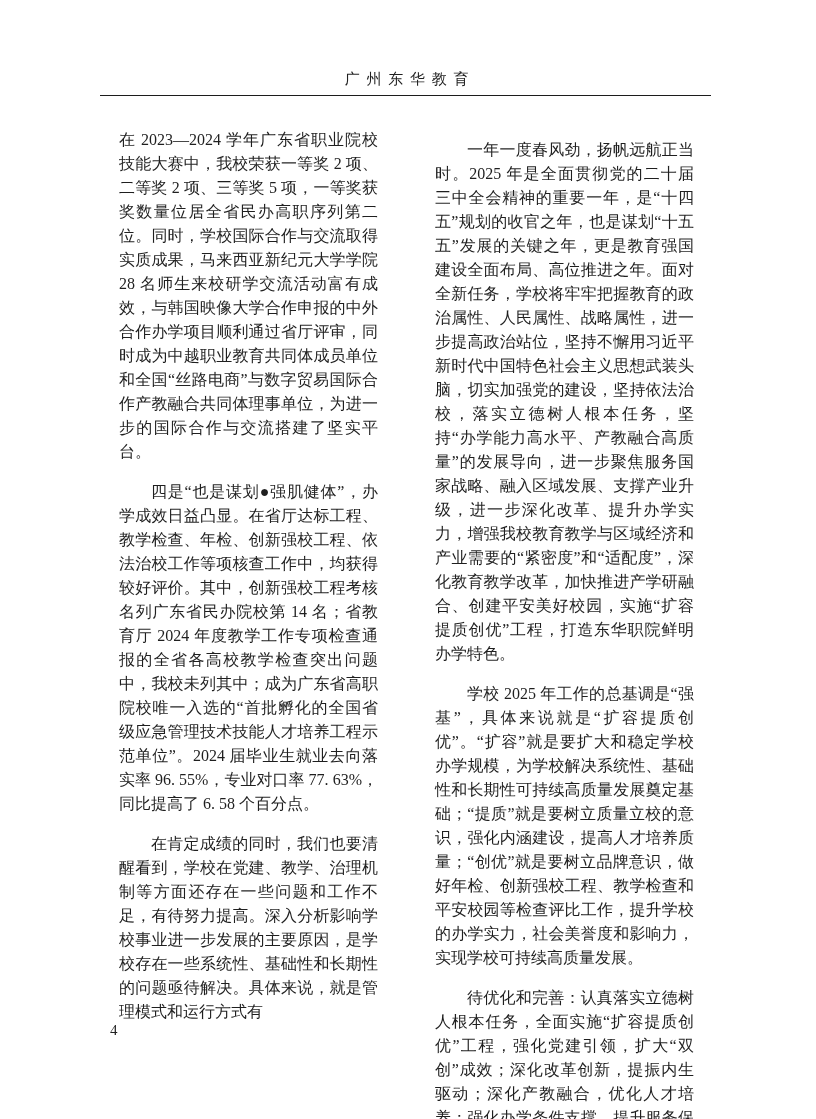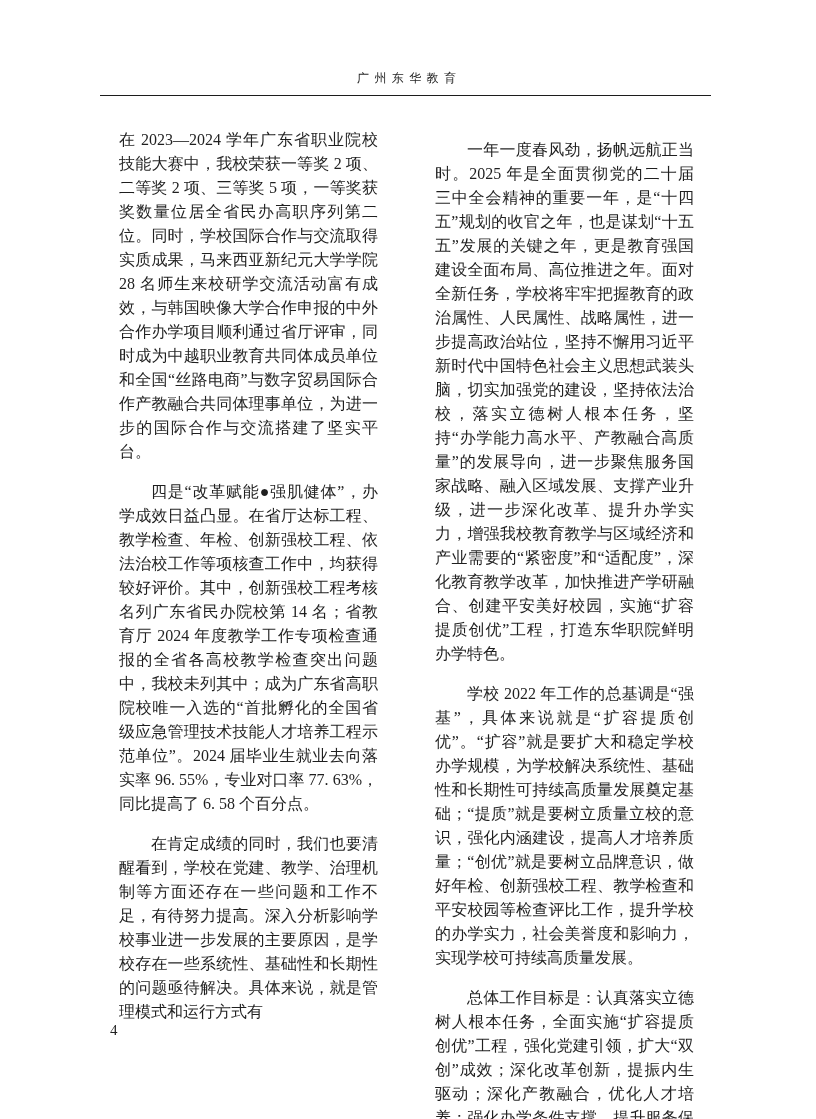--- a/index.html
+++ b/index.html
@@ -16,21 +16,21 @@
     position: absolute;
     inset: 0;
     background: #ffffff;
   }
   .header-title {
     position: absolute;
     top: 70px;
     left: 103px;
     width: 607px;
     text-align: center;
-    font-size: 12px;
+    font-size: 15px;
     letter-spacing: 0.45em;
     text-indent: 0.45em; 
     color: #1f1f1f;
     white-space: nowrap;
   }
   .header-rule {
     position: absolute;
     top: 95px;
     left: 100px;
     width: 611px;
@@ -72,32 +72,32 @@
 
   <div class="header-title">广州东华教育</div>
 
   <div class="header-rule"></div>
 
   <div class="content">
 
     <div class="col">
       <p class="para">在 2023—2024 学年广东省职业院校技能大赛中，我校荣获一等奖 2 项、二等奖 2 项、三等奖 5 项，一等奖获奖数量位居全省民办高职序列第二位。同时，学校国际合作与交流取得实质成果，马来西亚新纪元大学学院 28 名师生来校研学交流活动富有成效，与韩国映像大学合作申报的中外合作办学项目顺利通过省厅评审，同时成为中越职业教育共同体成员单位和全国“丝路电商”与数字贸易国际合作产教融合共同体理事单位，为进一步的国际合作与交流搭建了坚实平台。</p>
       <p class="para indent">
-        <b class="lead">四是“改革赋能●强肌健体”，办学成效日益凸显。</b><span>在省厅达标工程、教学检查、年检、创新强校工程、依法治校工作等项核查工作中，均获得较好评价。其中，创新强校工程考核名列广东省民办院校第 14 名；省教育厅 2024 年度教学工作专项检查通报的全省各高校教学检查突出问题中，我校未列其中；成为广东省高职院校唯一入选的“首批孵化的全国省级应急管理技术技能人才培养工程示范单位”。2024 届毕业生就业去向落实率 96. 55%，专业对口率 77. 63%，同比提高了 6. 58 个百分点。</span>
+        <b class="lead">四是“也是谋划●强肌健体”，办学成效日益凸显。</b><span>在省厅达标工程、教学检查、年检、创新强校工程、依法治校工作等项核查工作中，均获得较好评价。其中，创新强校工程考核名列广东省民办院校第 14 名；省教育厅 2024 年度教学工作专项检查通报的全省各高校教学检查突出问题中，我校未列其中；成为广东省高职院校唯一入选的“首批孵化的全国省级应急管理技术技能人才培养工程示范单位”。2024 届毕业生就业去向落实率 96. 55%，专业对口率 77. 63%，同比提高了 6. 58 个百分点。</span>
       </p>
       <p class="para indent">在肯定成绩的同时，我们也要清醒看到，学校在党建、教学、治理机制等方面还存在一些问题和工作不足，有待努力提高。深入分析影响学校事业进一步发展的主要原因，是学校存在一些系统性、基础性和长期性的问题亟待解决。具体来说，就是管理模式和运行方式有</p>
     </div>
 
     <div class="col">
       <p class="para indent gap-before">
         <b class="lead">一年一度春风劲，扬帆远航正当时。</b><span>2025 年是全面贯彻党的二十届三中全会精神的重要一年，是“十四五”规划的收官之年，也是谋划“十五五”发展的关键之年，更是教育强国建设全面布局、高位推进之年。面对全新任务，学校将牢牢把握教育的政治属性、人民属性、战略属性，进一步提高政治站位，坚持不懈用习近平新时代中国特色社会主义思想武装头脑，切实加强党的建设，坚持依法治校，落实立德树人根本任务，坚持“办学能力高水平、产教融合高质量”的发展导向，进一步聚焦服务国家战略、融入区域发展、支撑产业升级，进一步深化改革、提升办学实力，增强我校教育教学与区域经济和产业需要的“紧密度”和“适配度”，深化教育教学改革，加快推进产学研融合、创建平安美好校园，实施“扩容提质创优”工程，打造东华职院鲜明办学特色。</span>
       </p>
-      <p class="para indent">学校 2022 年工作的总基调是“强基”，具体来说就是“扩容提质创优”。“扩容”就是要扩大和稳定学校办学规模，为学校解决系统性、基础性和长期性可持续高质量发展奠定基础；“提质”就是要树立质量立校的意识，强化内涵建设，提高人才培养质量；“创优”就是要树立品牌意识，做好年检、创新强校工程、教学检查和平安校园等检查评比工作，提升学校的办学实力，社会美誉度和影响力，实现学校可持续高质量发展。</p>
+      <p class="para indent">学校 2025 年工作的总基调是“强基”，具体来说就是“扩容提质创优”。“扩容”就是要扩大和稳定学校办学规模，为学校解决系统性、基础性和长期性可持续高质量发展奠定基础；“提质”就是要树立质量立校的意识，强化内涵建设，提高人才培养质量；“创优”就是要树立品牌意识，做好年检、创新强校工程、教学检查和平安校园等检查评比工作，提升学校的办学实力，社会美誉度和影响力，实现学校可持续高质量发展。</p>
       <p class="para indent">
-        <b class="lead">总体工作目标是：</b><span>认真落实立德树人根本任务，全面实施“扩容提质创优”工程，强化党建引领，扩大“双创”成效；深化改革创新，提振内生驱动；深化产教融合，优化人才培养；强化办学条件支撑，提升服务保障水平；力争在校学生扩容至 1. 5 万，保证全省民办高校年检全面达标，打造东华学院鲜明办学特色。主要任务及推进措施是：</span>
+        <b class="lead">待优化和完善：</b><span>认真落实立德树人根本任务，全面实施“扩容提质创优”工程，强化党建引领，扩大“双创”成效；深化改革创新，提振内生驱动；深化产教融合，优化人才培养；强化办学条件支撑，提升服务保障水平；力争在校学生扩容至 1. 5 万，保证全省民办高校年检全面达标，打造东华学院鲜明办学特色。主要任务及推进措施是：</span>
       </p>
     </div>
 
   </div>
 
   <div class="page-number">4</div>
 
 </div>
 
 </body></html>

